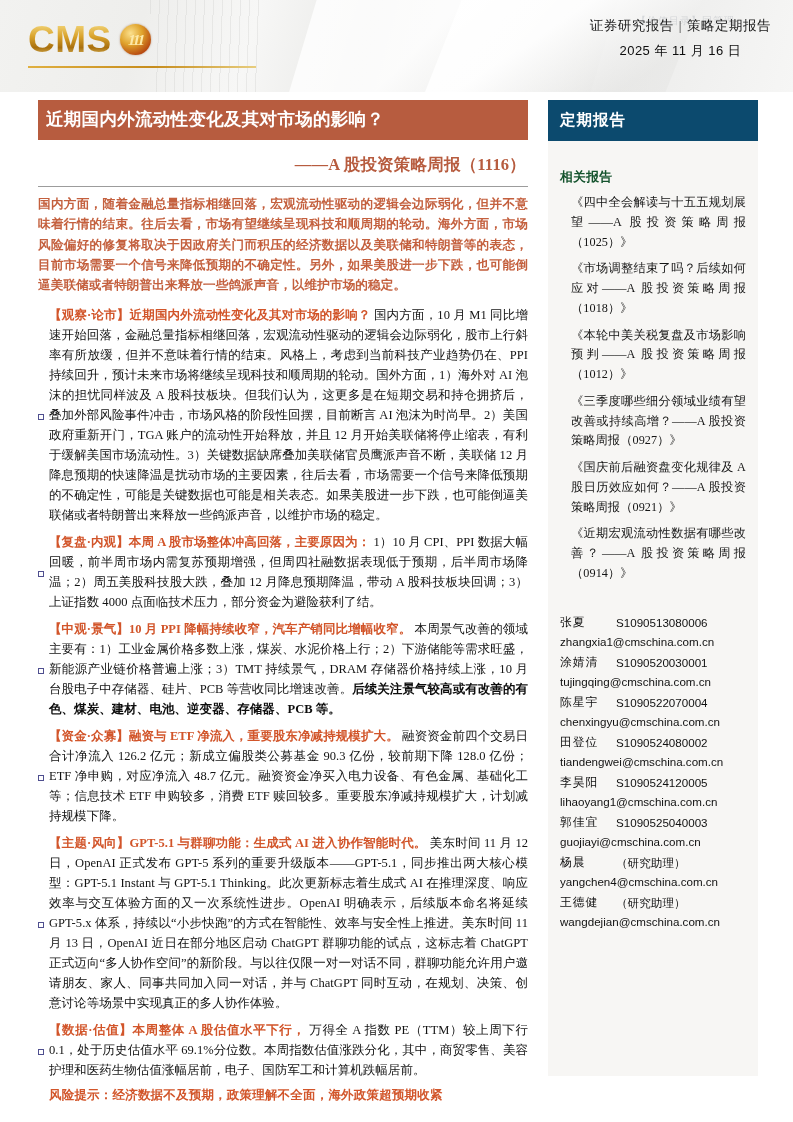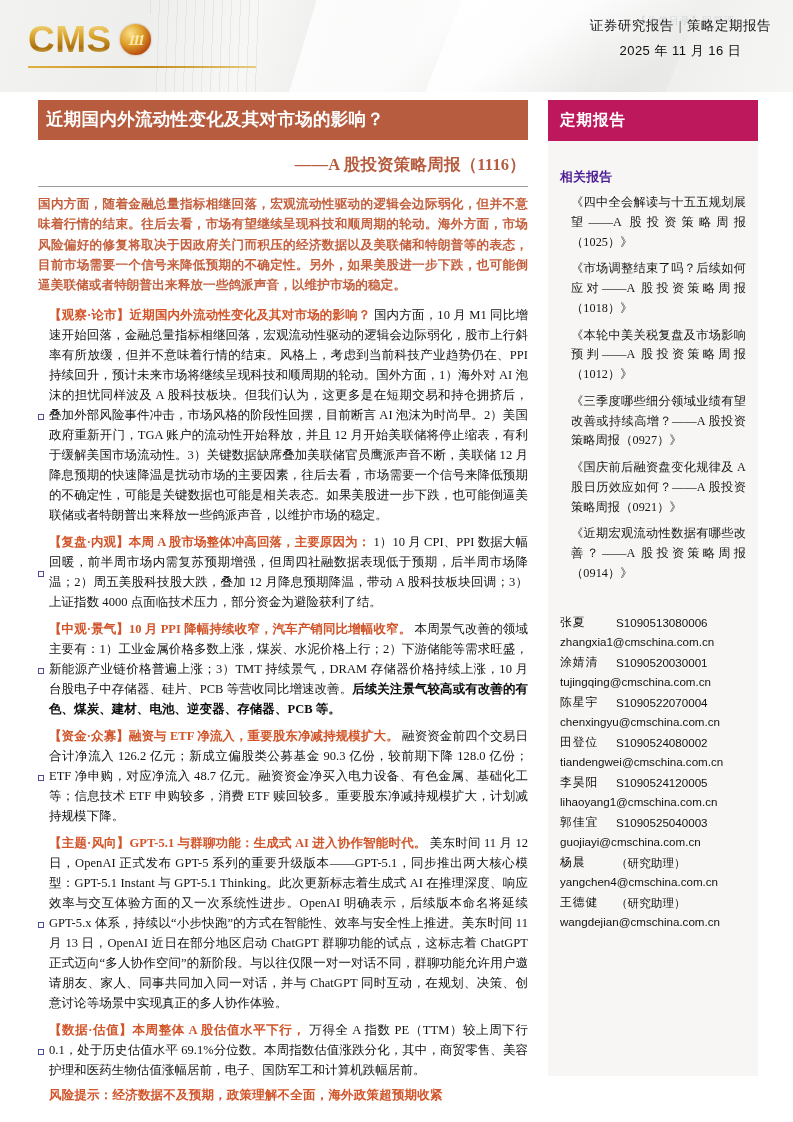--- a/index.html
+++ b/index.html
@@ -211,34 +211,34 @@
     letter-spacing: 0.2px;
   }
 
   
   .right-col {
     position: absolute;
     left: 548px; top: 8px;
     width: 210px;
   }
   .rpt-type-bar {
-    background: #be185d;
+    background: #0c4a6e;
     color: #fff;
     font-size: 15.5px;
     font-weight: bold;
     padding: 10px 0 10px 12px;
     letter-spacing: 1px;
   }
   .side-panel {
     background: #f7f6f4;
     padding: 28px 12px 16px 12px;
     min-height: 935px;
   }
   .side-head {
-    color: #4c1d95;
+    color: #14532d;
     font-weight: bold;
     font-size: 12.8px;
     margin-bottom: 4px;
     letter-spacing: 0.3px;
   }
   .rpt-item {
     font-size: 12.2px;
     line-height: 1.62;
     color: #151515;
     text-align: justify;

